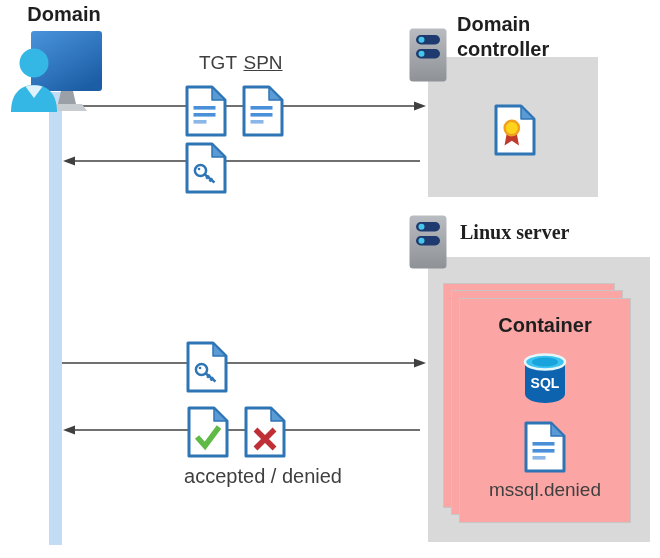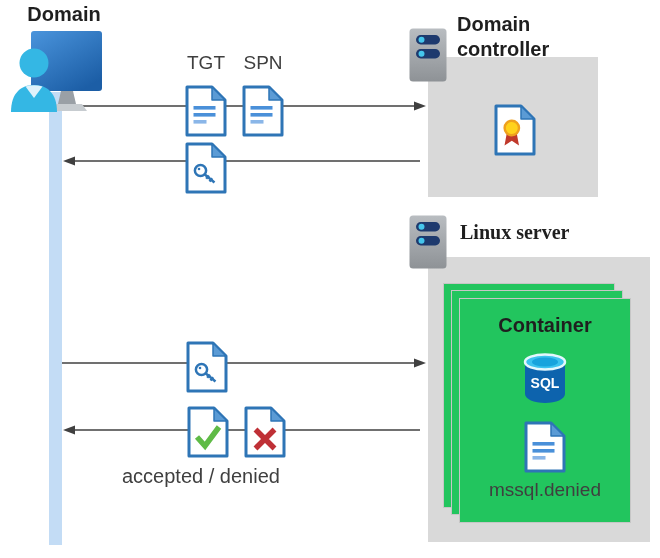--- a/index.html
+++ b/index.html
@@ -5,36 +5,36 @@
   html,body { margin:0; padding:0; background:#ffffff; }
   .stage {
     position:relative; width:660px; height:558px; overflow:hidden;
     font-family:"Liberation Sans", sans-serif; background:#ffffff;
   }
   .abs { position:absolute; }
   .lifeline { left:49px; top:92px; width:13px; height:453px; background:#c3dcf5; z-index:0; }
   .graybox { background:#d9d9d9; z-index:1; }
   .dc-box { left:428px; top:57px; width:170px; height:140px; }
   .linux-box { left:428px; top:257px; width:222px; height:285px; }
-  .card { position:absolute; width:172px; height:225px; background:#22c55e;
+  .card { position:absolute; width:172px; height:225px; background:#fca5a5;
           border:1px solid #c6c6c6; box-sizing:border-box; z-index:2; }
   .card.back1 { left:443px; top:283px; }
   .card.back2 { left:451px; top:290px; }
   .card.front { left:459px; top:298px; display:flex; flex-direction:column; align-items:center; padding-top:14px; }
   .arrows { left:0; top:0; width:660px; height:558px; z-index:3; pointer-events:none; }
   .icon { z-index:4; }
   .title { font-weight:700; font-size:20px; color:#1f1f1f; z-index:5; line-height:25px; }
   .client-title { left:14px; top:2px; width:100px; text-align:center; }
   .dc-title { left:457px; top:2px; width:132px;margin-top:10px; }
   .linux-title { left:460px; top:220px; width:190px;font-family:Liberation Serif, serif; }
   .container-title { font-weight:700; font-size:20px; color:#1f1f1f; line-height:24px; }
   .label { font-size:19px; color:#3f3f3f; z-index:5; }
-  .tgt-label { left:183px; top:52px; width:46px; text-align:center; }
-  .spn-label { left:240px; top:52px; width:46px; text-align:center; }
-  .result-label { left:122px; top:465px; width:220px; text-align:left; font-size:20px; }
+  .tgt-label { left:195px; top:52px; width:46px; text-align:center; }
+  .spn-label { left:240px; top:52px; width:46px; text-align:center;text-decoration:underline; }
+  .result-label { left:122px; top:465px; width:220px; text-align:right; font-size:20px; }
   .keytab-label { font-size:19px; color:#3f3f3f; margin-top:4px; line-height:22px; }
   .sql-svg { margin-top:16px; }
   .docfile-svg { margin-top:14px; }
 </style>
 </head>
 <body>
 
 <div class="stage">
 
   <svg width="0" height="0" style="position:absolute" aria-hidden="true">

